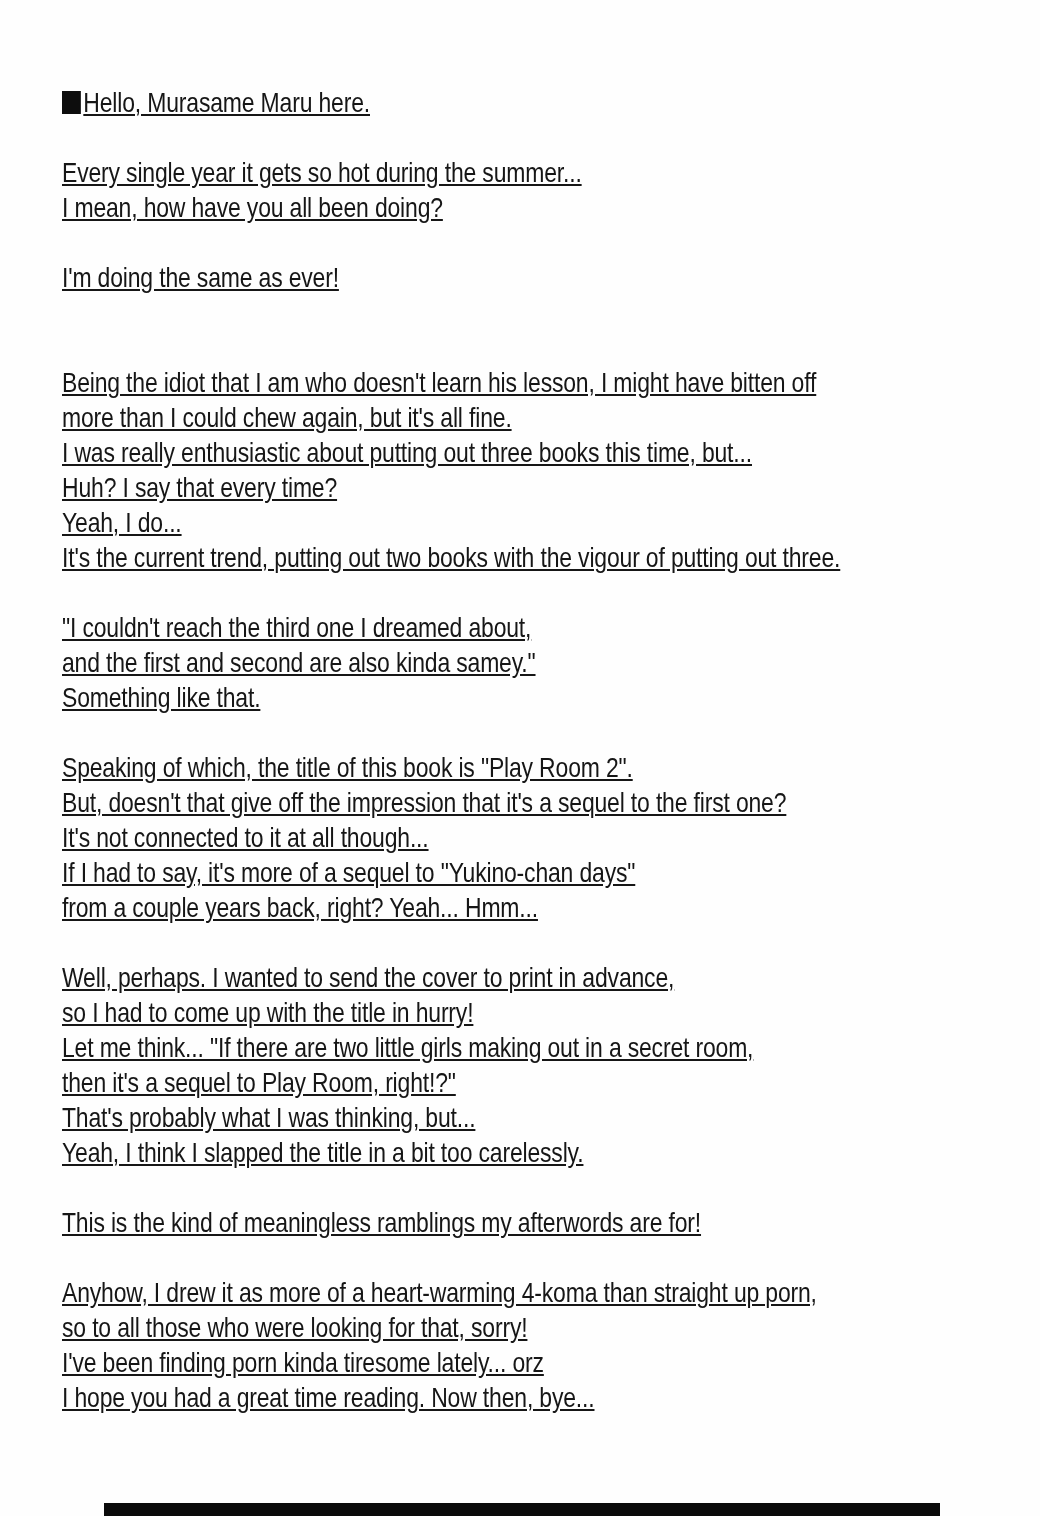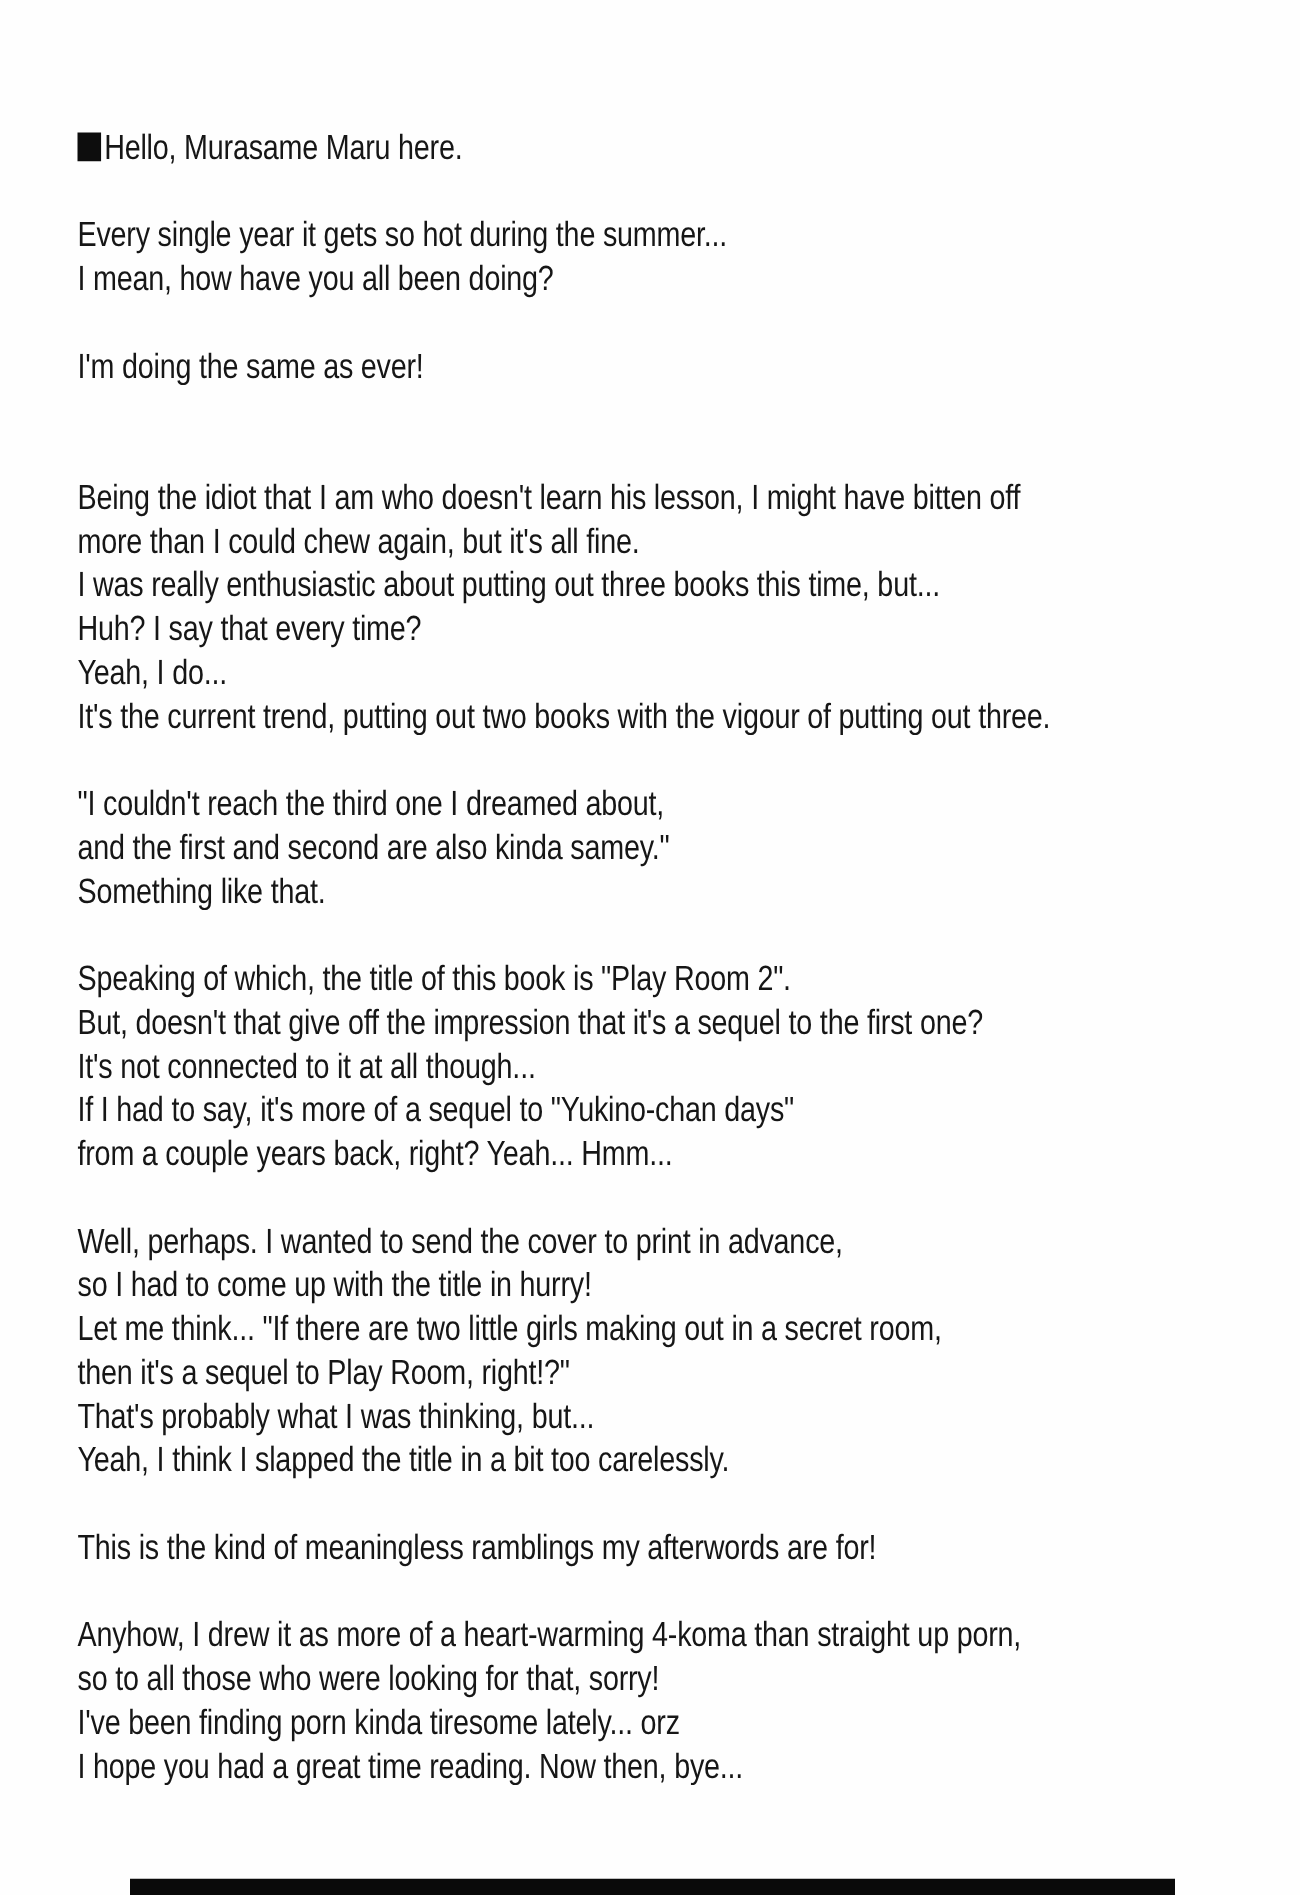--- a/index.html
+++ b/index.html
@@ -11,23 +11,24 @@
     position: relative;
     width: 1040px;
     height: 1516px;
     background: #fefefe;
     overflow: hidden;
     font-family: "Liberation Sans", "DejaVu Sans", sans-serif;
     color: #161616;
   }
   .content {
     position: absolute;
-    top: 100px;
+    top: 85px;
     left: 62px;
     width: 978px;
+    text-decoration: underline;
   }
   .para {
     margin: 0;
     font-size: 28px;
     line-height: 35px;
     letter-spacing: -0.2px;
     white-space: pre-line;
     transform: scaleX(0.82);
     transform-origin: 0 0;
   }

